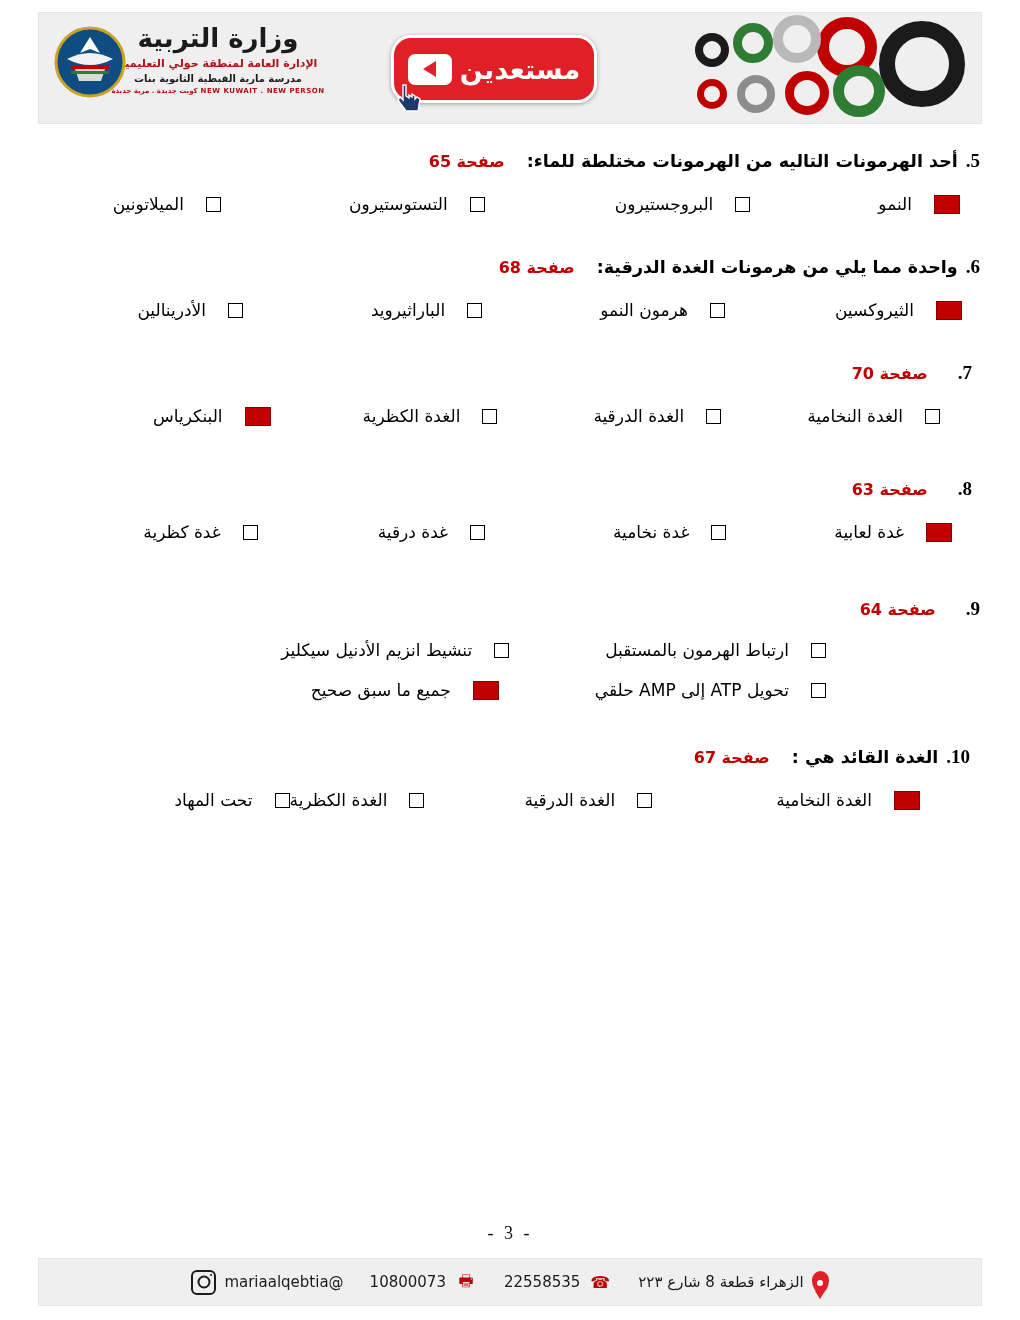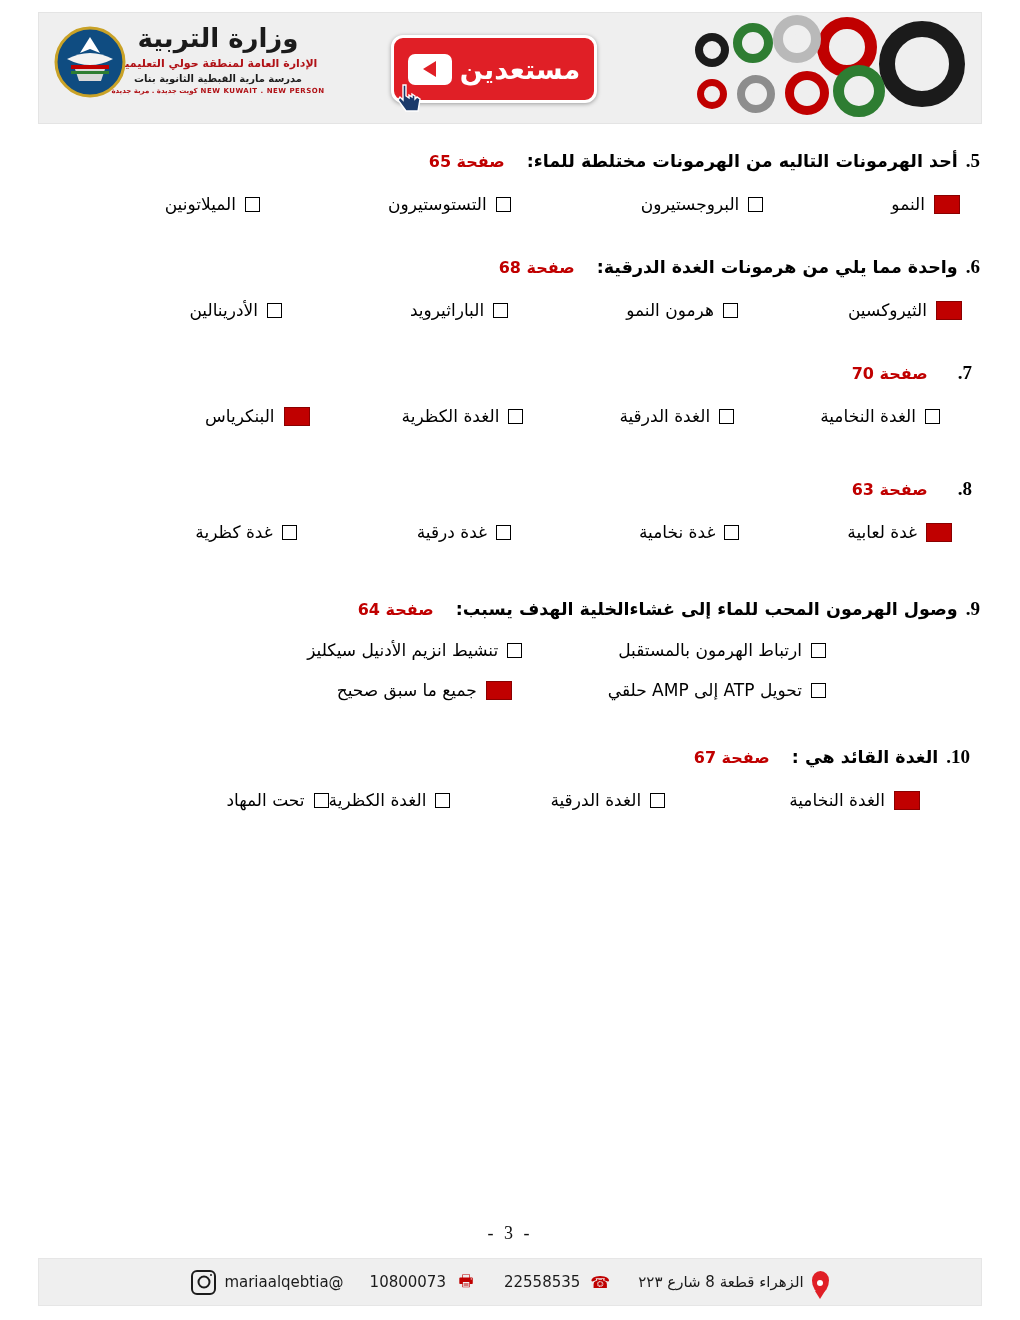--- a/index.html
+++ b/index.html
@@ -105,21 +105,21 @@
   }
 
   .mostaeddin-badge {
     position: absolute;
     top: 22px;
     left: 352px;
     width: 200px;
     height: 62px;
     background: #e01f26;
     border: 3px solid #ffffff;
-    border-radius: 12px;
+    border-radius: 20px;
     box-shadow: 0 1px 4px rgba(0,0,0,.35);
     display: flex;
     align-items: center;
     justify-content: center;
     direction: rtl;
     gap: 8px;
   }
   .mostaeddin-text {
     font-family: "DejaVu Sans", sans-serif;
     font-size: 27px;
@@ -194,21 +194,21 @@
     flex-direction: row;
     justify-content: flex-start;
     align-items: center;
     margin-top: 22px;
     font-family: "DejaVu Sans", sans-serif;
     font-size: 17px;
   }
   .opt {
     display: flex;
     align-items: center;
-    gap: 9px;
+    gap: 22px;
     white-space: nowrap;
   }
   .box {
     display: inline-block;
     width: 15px;
     height: 15px;
     border: 1.3px solid #000;
     box-sizing: border-box;
     flex: none;
   }
@@ -495,21 +495,20 @@
       <label class="opt">
         <span class="box"></span>
         <span>غدة كظرية</span>
       </label>
     </div>
   </div>
 
   <div class="q-block" style="margin-top:56px;">
     <div class="q-line">
       <span class="q-num">9.</span>
-      <span class="q-text">وصول الهرمون المحب للماء إلى غشاءالخلية الهدف يسبب:</span>
       <span class="q-page">صفحة 64</span>
     </div>
     <div class="q9-row" style="padding-right:60px;">
       <label class="opt">
         <span class="box"></span>
         <span>ارتباط الهرمون بالمستقبل</span>
       </label>
       <label class="opt">
         <span class="box"></span>
         <span>تنشيط انزيم الأدنيل سيكليز</span>

